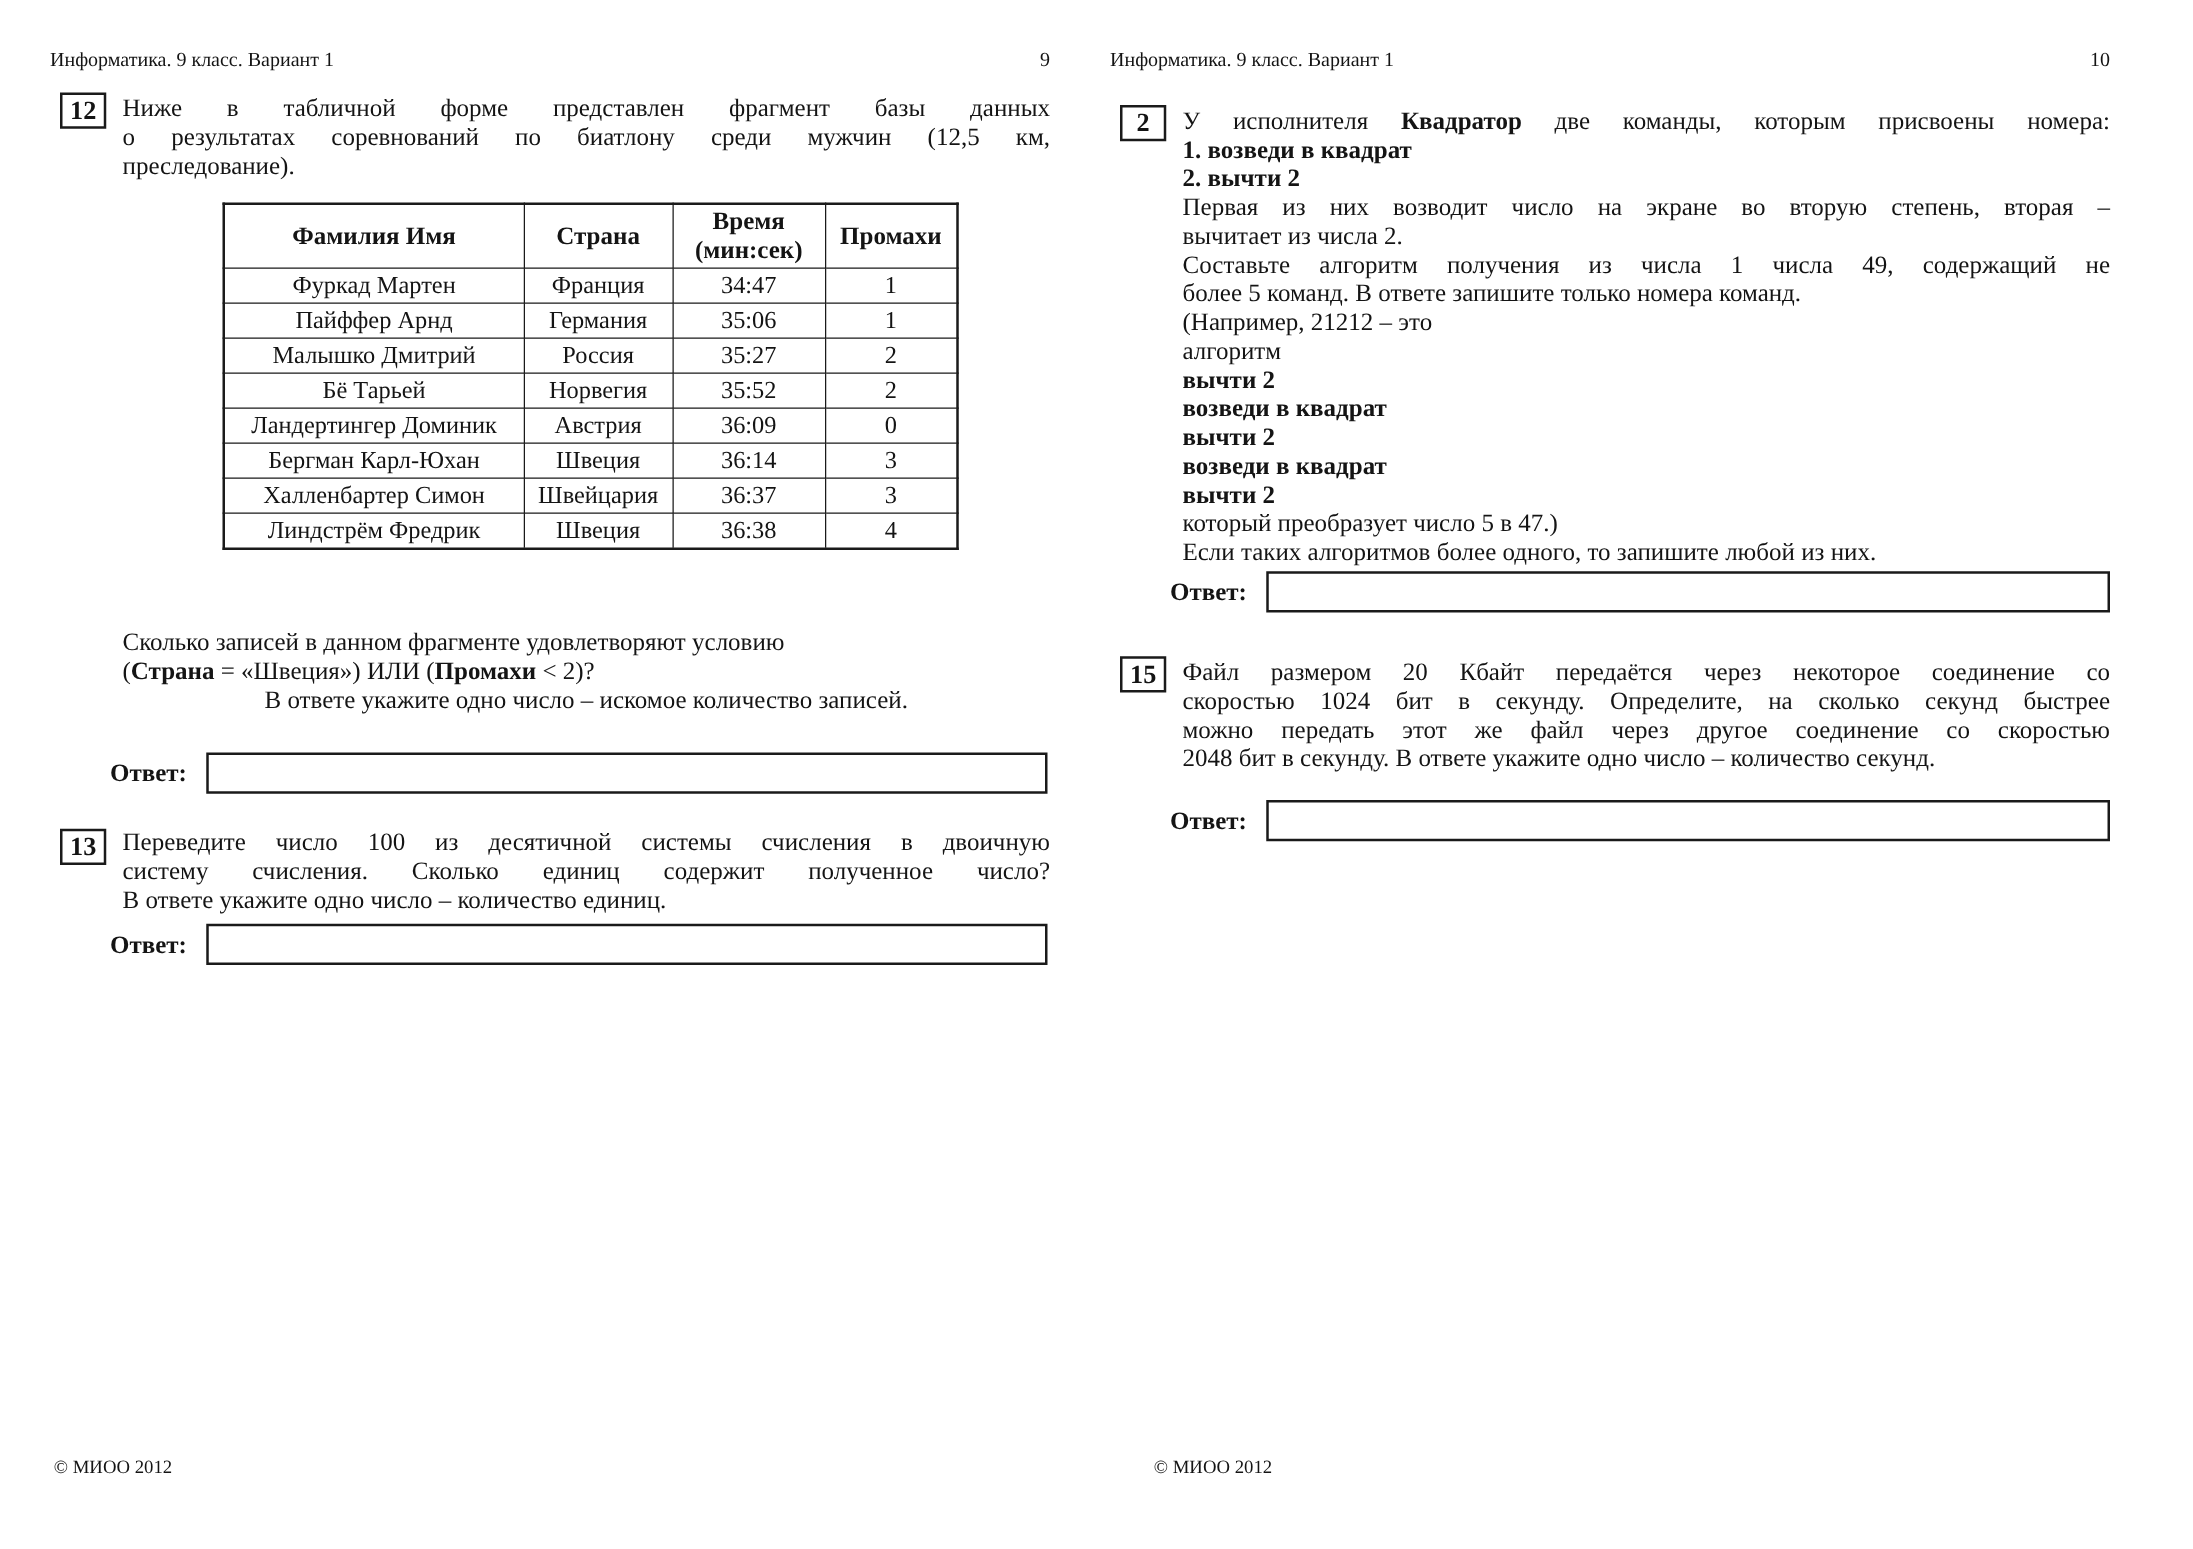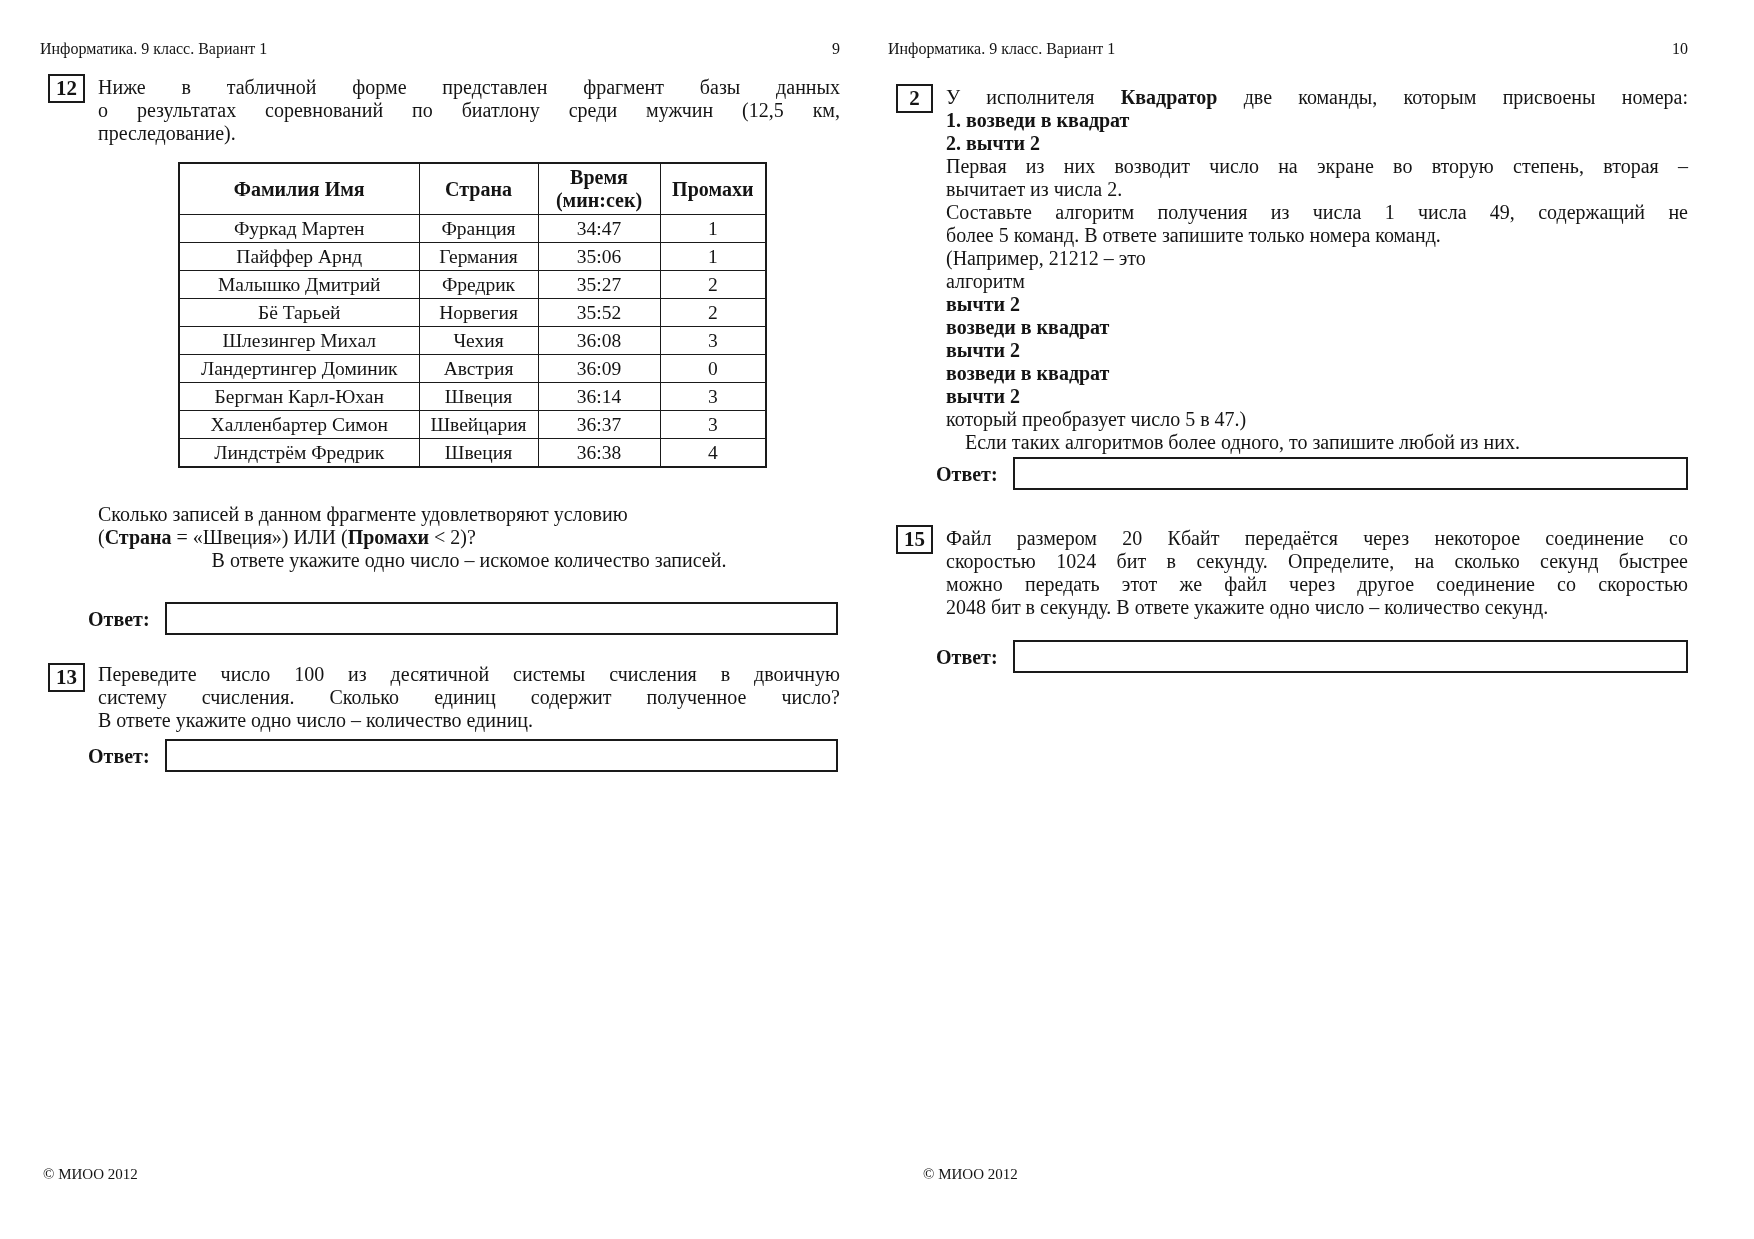--- a/index.html
+++ b/index.html
@@ -92,35 +92,29 @@
             <td>1</td>
           </tr>
         <tr>
             <td>Пайффер Арнд</td>
             <td>Германия</td>
             <td>35:06</td>
             <td>1</td>
           </tr>
         <tr>
             <td>Малышко Дмитрий</td>
-            <td>Фредрик</td>
+            <td>Россия</td>
             <td>35:27</td>
             <td>2</td>
           </tr>
         <tr>
             <td>Бё Тарьей</td>
             <td>Норвегия</td>
             <td>35:52</td>
             <td>2</td>
-          </tr>
-        <tr>
-            <td>Шлезингер Михал</td>
-            <td>Чехия</td>
-            <td>36:08</td>
-            <td>3</td>
           </tr>
         <tr>
             <td>Ландертингер Доминик</td>
             <td>Австрия</td>
             <td>36:09</td>
             <td>0</td>
           </tr>
         <tr>
             <td>Бергман Карл-Юхан</td>
             <td>Швеция</td>
@@ -177,21 +171,21 @@
     <div class="abs line just" style="left:946px;top:201px;width:742px;">Составьте алгоритм получения из числа 1 числа 49, содержащий не</div>
     <div class="abs line" style="left:946px;top:224px;width:742px;">более 5 команд. В ответе запишите только номера команд.</div>
     <div class="abs line" style="left:946px;top:247px;width:742px;">(Например, 21212 – это</div>
     <div class="abs line" style="left:946px;top:270px;width:742px;">алгоритм</div>
     <div class="abs line b" style="left:946px;top:293px;width:742px;">вычти 2</div>
     <div class="abs line b" style="left:946px;top:316px;width:742px;">возведи в квадрат</div>
     <div class="abs line b" style="left:946px;top:339px;width:742px;">вычти 2</div>
     <div class="abs line b" style="left:946px;top:362px;width:742px;">возведи в квадрат</div>
     <div class="abs line b" style="left:946px;top:385px;width:742px;">вычти 2</div>
     <div class="abs line" style="left:946px;top:408px;width:742px;">который преобразует число 5 в 47.)</div>
-    <div class="abs line" style="left:946px;top:431px;width:742px;margin-left:19px;">Если таких алгоритмов более одного, то запишите любой из них.</div>
+    <div class="abs line" style="left:946px;top:431px;width:742px;">Если таких алгоритмов более одного, то запишите любой из них.</div>
 
     <div class="abs ans-label" style="left:936px;top:463px;">Ответ:</div>
     <input class="ans-input" style="left: 1013px; top: 457px; width: 675px;">
 
     <div class="abs numbox" style="left:896px;top:525px;">
       <span>15</span>
     </div>
     <div class="abs line just" style="left:946px;top:527px;width:742px;">Файл размером 20 Кбайт передаётся через некоторое соединение со</div>
     <div class="abs line just" style="left:946px;top:550px;width:742px;">скоростью 1024 бит в секунду. Определите, на сколько секунд быстрее</div>
     <div class="abs line just" style="left:946px;top:573px;width:742px;">можно передать этот же файл через другое соединение со скоростью</div>

